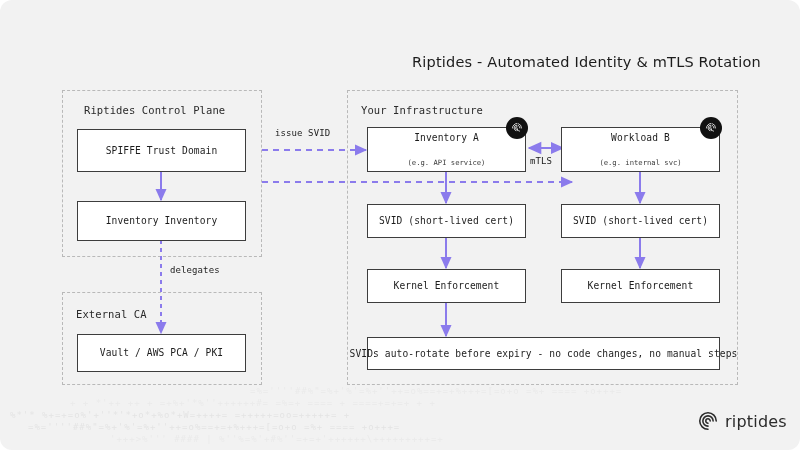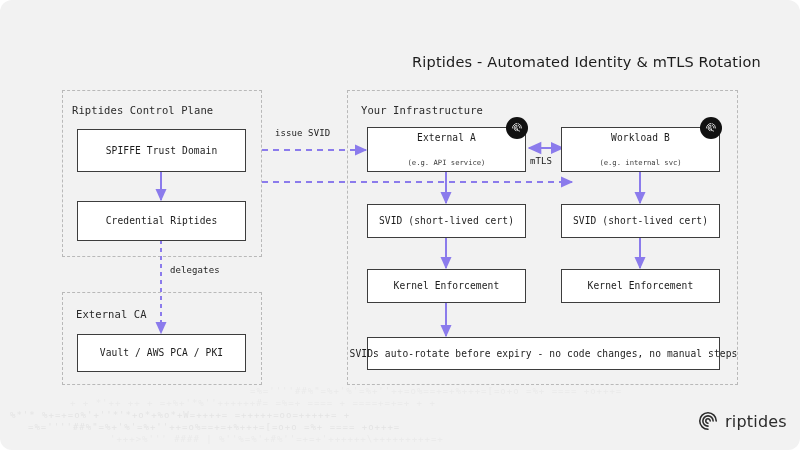--- a/index.html
+++ b/index.html
@@ -144,21 +144,21 @@
 
   <div class="noise noise-dim" style="top:398px;left:70px;">+   +  *'++ ++ +   =+%+'*%''++++++#=    =%=+ ==== + ====+=+=+ +      +</div>
   <div class="noise" style="top:410px;left:10px;">%*'*  %+=+=o%'+''*'*+o*+%o*+W=++++=    =+++++=oo=+++++=      +</div>
   <div class="noise" style="top:422px;left:28px;">=%=''''##%"=%+'%'=%+''++=o%==+=+%+++=[=o+o    =%+ ==== +o+++=</div>
   <div class="noise noise-dim" style="top:434px;left:110px;">  '+++&gt;%''' #### | %''%=%'+#%''=+=+'++++++\+++++++++=+</div>
   <div class="noise noise-dim" style="top:386px;left:250px;">=%=''''##%"=%+'%'=%+''++=o%==+=+%+++=[=o+o    =%+ ==== +o+++=</div>
 
   <div class="diagram-title">Riptides - Automated Identity &amp; mTLS Rotation</div>
 
   <div class="panel" style="left:62px;top:90px;width:200px;height:167px;"></div>
-  <div class="panel-label" style="left:72px;top:104px;">Riptides Control Plane</div>
+  <div class="panel-label" style="left:84px;top:104px;">Riptides Control Plane</div>
 
   <div class="panel" style="left:62px;top:292px;width:200px;height:93px;"></div>
   <div class="panel-label" style="left:76px;top:308px;">External CA</div>
 
   <div class="panel" style="left:347px;top:90px;width:391px;height:295px;"></div>
   <div class="panel-label" style="left:361px;top:104px;">Your Infrastructure</div>
 
   <svg class="arrow-svg">
     <defs>
       <marker id="ah" markerWidth="7" markerHeight="7" refX="5.6" refY="3.1" orient="auto">
@@ -192,29 +192,29 @@
 
   <div class="edge-label" style="left:275px;top:128px;">issue SVID</div>
   <div class="edge-label" style="left:170px;top:265px;">delegates</div>
   <div class="edge-label" style="left:530px;top:156px;">mTLS</div>
 
   <div class="node" style="left:77px;top:129px;width:169px;height:43px;">
     <div class="node-title">SPIFFE Trust Domain</div>
   </div>
 
   <div class="node" style="left:77px;top:201px;width:169px;height:40px;">
-    <div class="node-title">Credential Riptides</div>
+    <div class="node-title">Inventory Inventory</div>
   </div>
 
   <div class="node" style="left:77px;top:334px;width:169px;height:38px;">
     <div class="node-title">Vault / AWS PCA / PKI</div>
   </div>
 
   <div class="node" style="left:367px;top:127px;width:159px;height:45px;">
-    <div class="node-title">External A</div>
+    <div class="node-title">Inventory A</div>
     <div class="node-sub">(e.g. API service)</div>
   </div>
   <div class="fp-badge" style="left:506px;top:117px;">
     <svg width="14" height="14" viewBox="0 0 24 24" fill="none" stroke="#e8e8e8" stroke-width="1.5" stroke-linecap="round">
       <path d="M12 4.2a7.8 7.8 0 0 0-7.8 7.8"></path>
       <path d="M12 7a5 5 0 0 0-5 5 5 5 0 0 0 3 4.6"></path>
       <path d="M12 9.6a2.4 2.4 0 0 0-2.4 2.4c0 1.9 1.3 3.6 3.2 4.4"></path>
       <path d="M12 12.1c0 2.6 1.9 4.8 4.4 5.3"></path>
       <path d="M19.8 12A7.8 7.8 0 0 0 14.6 4.6"></path>
       <path d="M17 12a5 5 0 0 0-2.6-4.4"></path>

